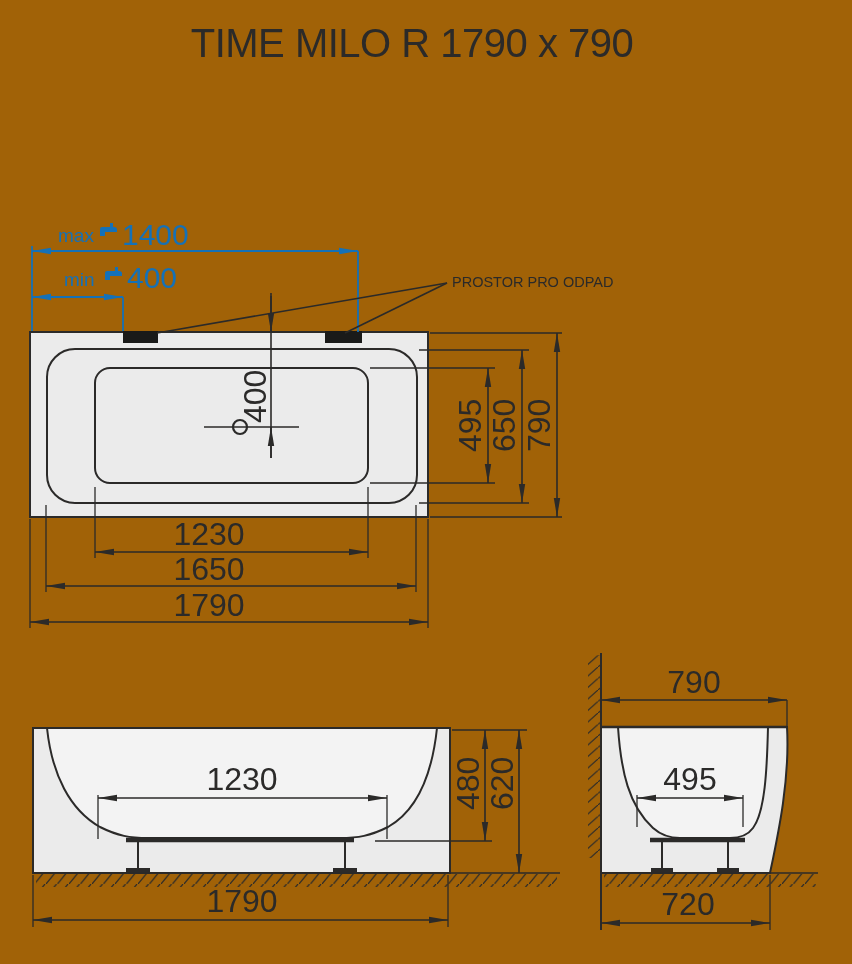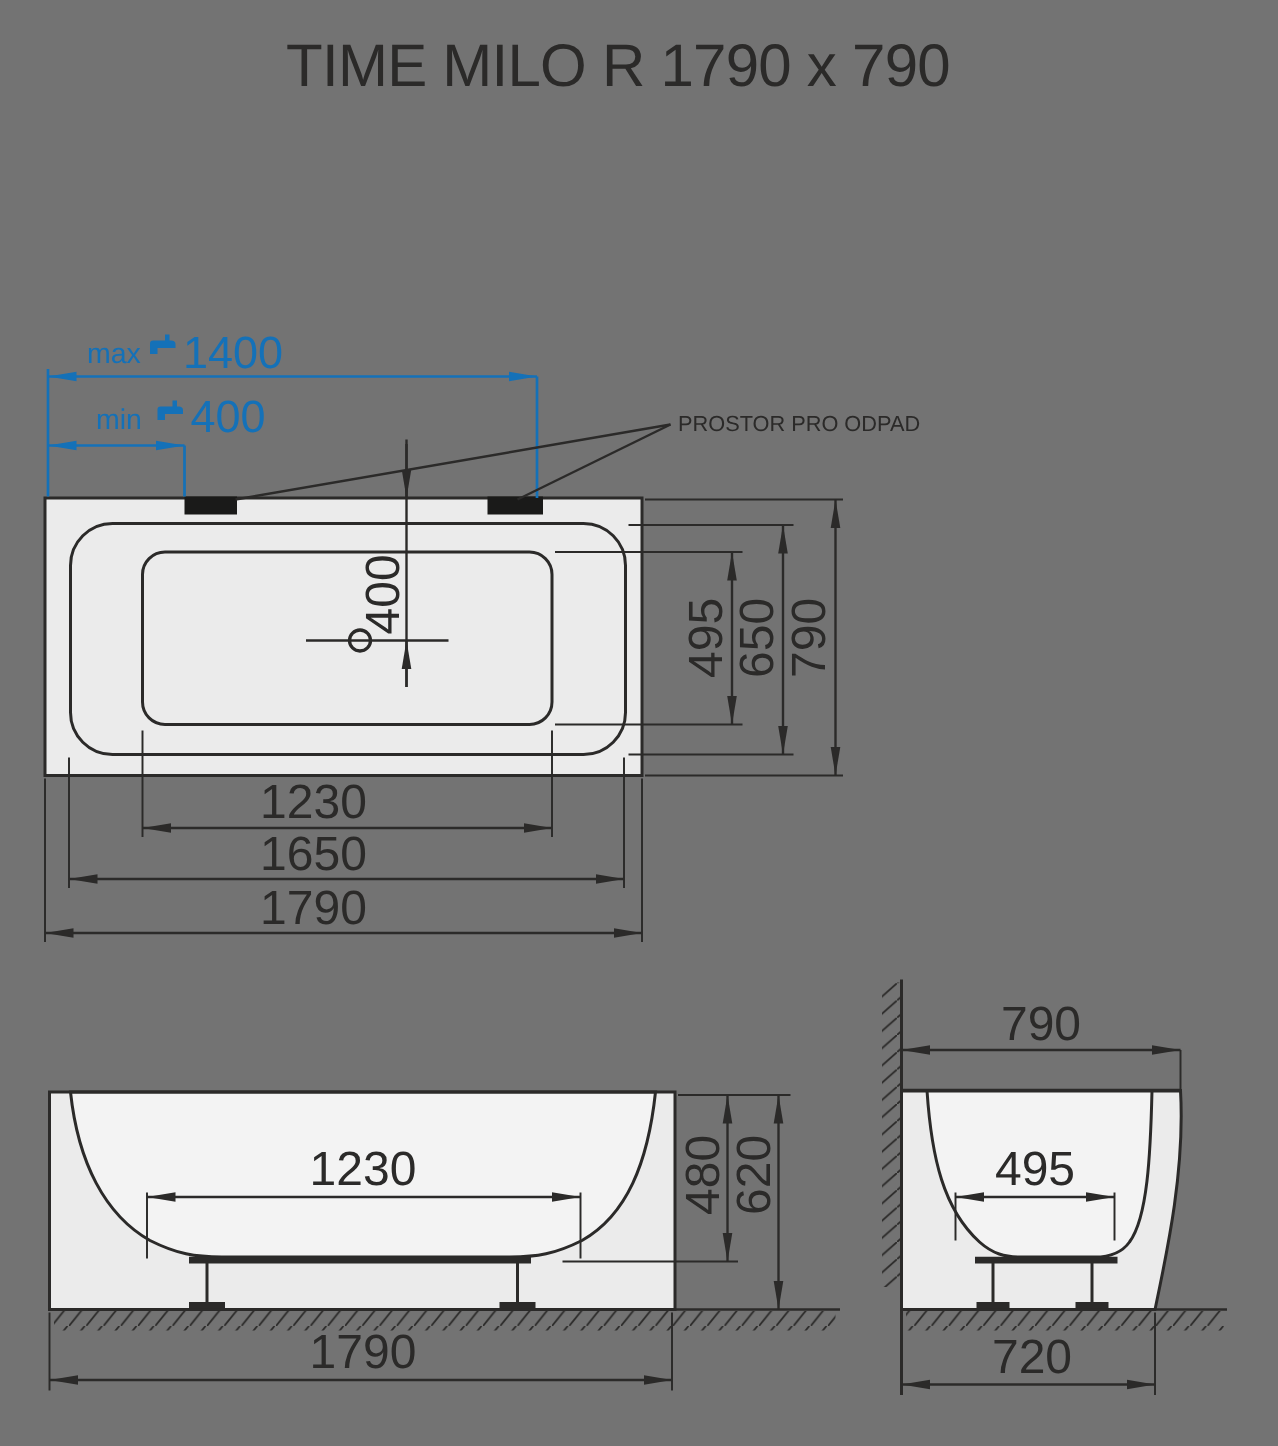--- a/index.html
+++ b/index.html
@@ -1,16 +1,16 @@
 <!DOCTYPE html>
 <html><head>
 <meta charset="utf-8">
 <style>
   html,body{margin:0;padding:0;background:#ffffff;}
-  .page{position:relative;width:852px;height:964px;background:#737373;overflow:hidden;}
+  .page{position:relative;width:852px;height:964px;background:#a16207;overflow:hidden;}
   svg{position:absolute;left:0;top:0;}
   text{font-family:"Liberation Sans", sans-serif;fill:#2b2a29;}
   .dimtxt{font-size:32px;}
   .bluetxt{fill:#1471b8;}
   .thin{stroke:#2b2a29;stroke-width:1.3;fill:none;}
   .med{stroke:#2b2a29;stroke-width:1.6;fill:none;}
   .shape{stroke:#2b2a29;stroke-width:2;fill:none;}
   .bline{stroke:#1471b8;stroke-width:1.8;fill:none;}
 </style>
 </head>

